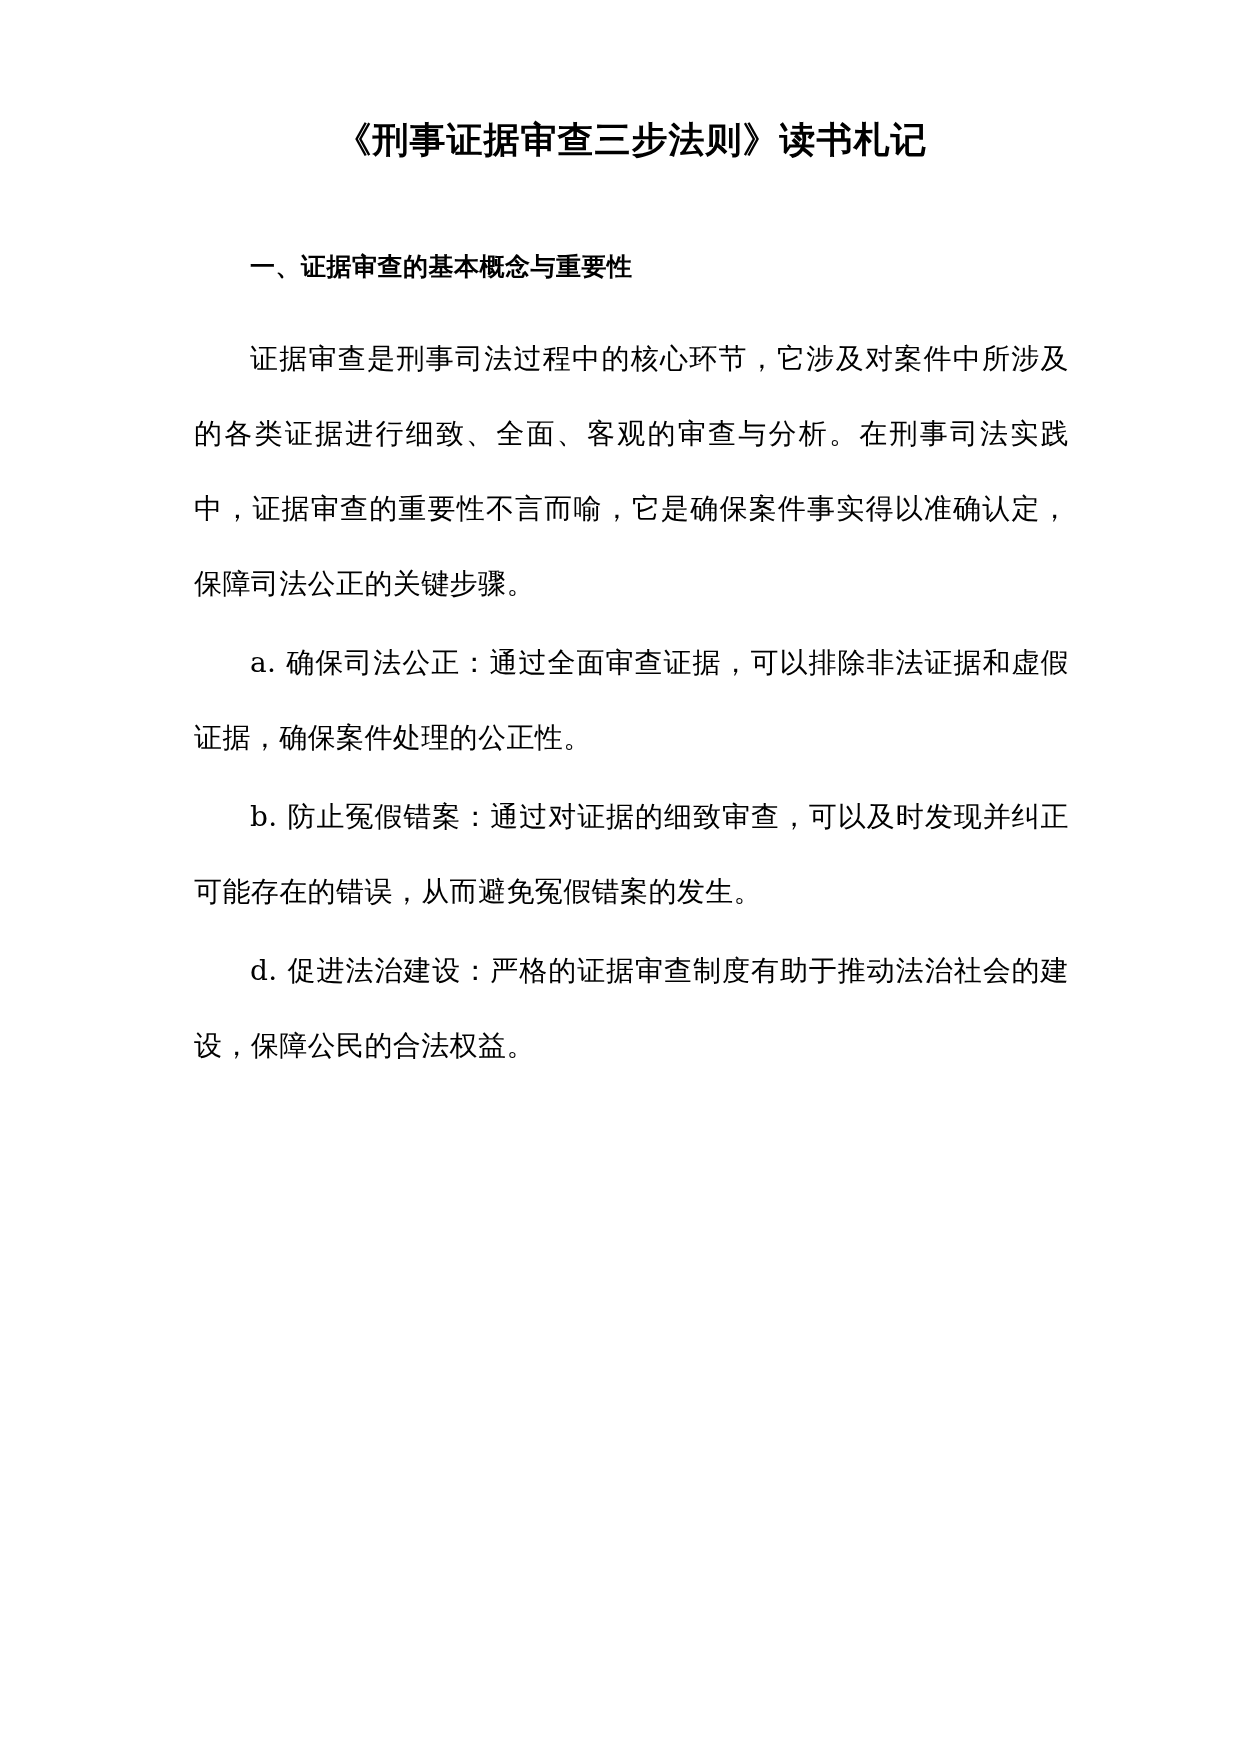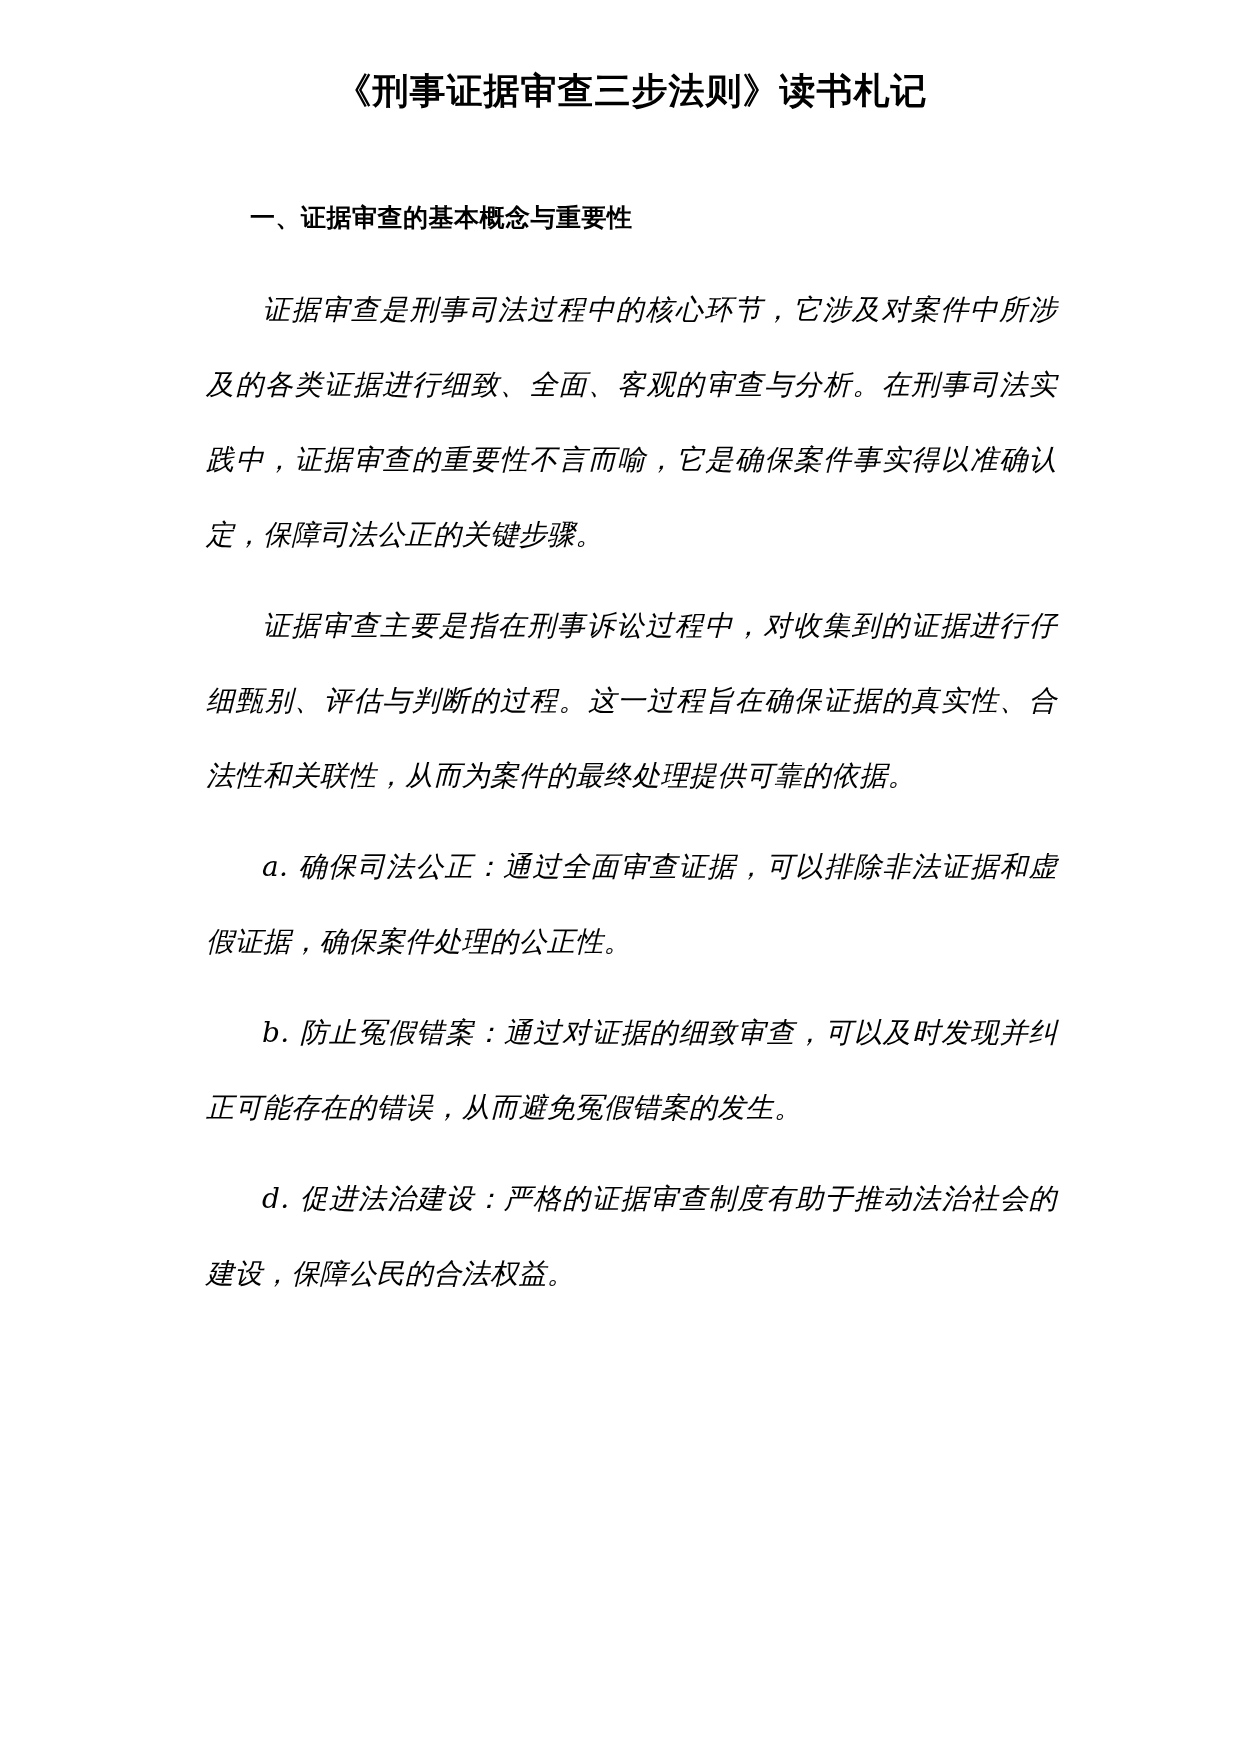--- a/index.html
+++ b/index.html
@@ -7,21 +7,21 @@
     padding: 0;
     background: #ffffff;
   }
   .page {
     position: relative;
     width: 1241px;
     height: 1347px;
     background: #ffffff;
     color: #000000;
     box-sizing: border-box;
-    padding: 66px 168px 0 190px;
+    padding: 115px 168px 0 190px;
     overflow: hidden;
     font-family: "DejaVu Serif", "Liberation Serif", serif;
   }
   .doc-title {
     margin: 0;
     font-family: "DejaVu Sans", "Liberation Sans", sans-serif;
     font-weight: bold;
     font-size: 36px;
     line-height: 49px;
     text-align: center;
@@ -29,45 +29,43 @@
   }
   .section-heading {
     margin: 81px 0 0 60px;
     font-family: "DejaVu Sans", "Liberation Sans", sans-serif;
     font-weight: bold;
     font-size: 25px;
     line-height: 43px;
     letter-spacing: 0.5px;
   }
   .body-para {
-    margin: 16px;
+    margin: 4px;
     font-size: 28px;
     line-height: 75px;
     text-align: justify;
     text-justify: inter-character;
     text-indent: 56px;
     letter-spacing: 0.4px;
     word-break: normal;
-    font-style: italic;
   }
   .section-heading + .body-para {
     margin-top: 33px;
   }
 </style>
 </head>
 <body>
 
 <div class="page">
   <h1 class="doc-title">《刑事证据审查三步法则》读书札记</h1>
 
   <h2 class="section-heading">一、证据审查的基本概念与重要性</h2>
 
   <p class="body-para">证据审查是刑事司法过程中的核心环节，它涉及对案件中所涉及的各类证据进行细致、全面、客观的审查与分析。在刑事司法实践中，证据审查的重要性不言而喻，它是确保案件事实得以准确认定，保障司法公正的关键步骤。</p>
 
-  <p class="body-para">证据审查主要是指在刑事诉讼过程中，对收集到的证据进行仔细甄别、评估与判断的过程。这一过程旨在确保证据的真实性、合法性和关联性，从而为案件的最终处理提供可靠的依据。</p>
 
   <p class="body-para">a. 确保司法公正：通过全面审查证据，可以排除非法证据和虚假证据，确保案件处理的公正性。</p>
 
   <p class="body-para">b. 防止冤假错案：通过对证据的细致审查，可以及时发现并纠正可能存在的错误，从而避免冤假错案的发生。</p>
 
 
   <p class="body-para">d. 促进法治建设：严格的证据审查制度有助于推动法治社会的建设，保障公民的合法权益。</p>
 
 </div>
 

